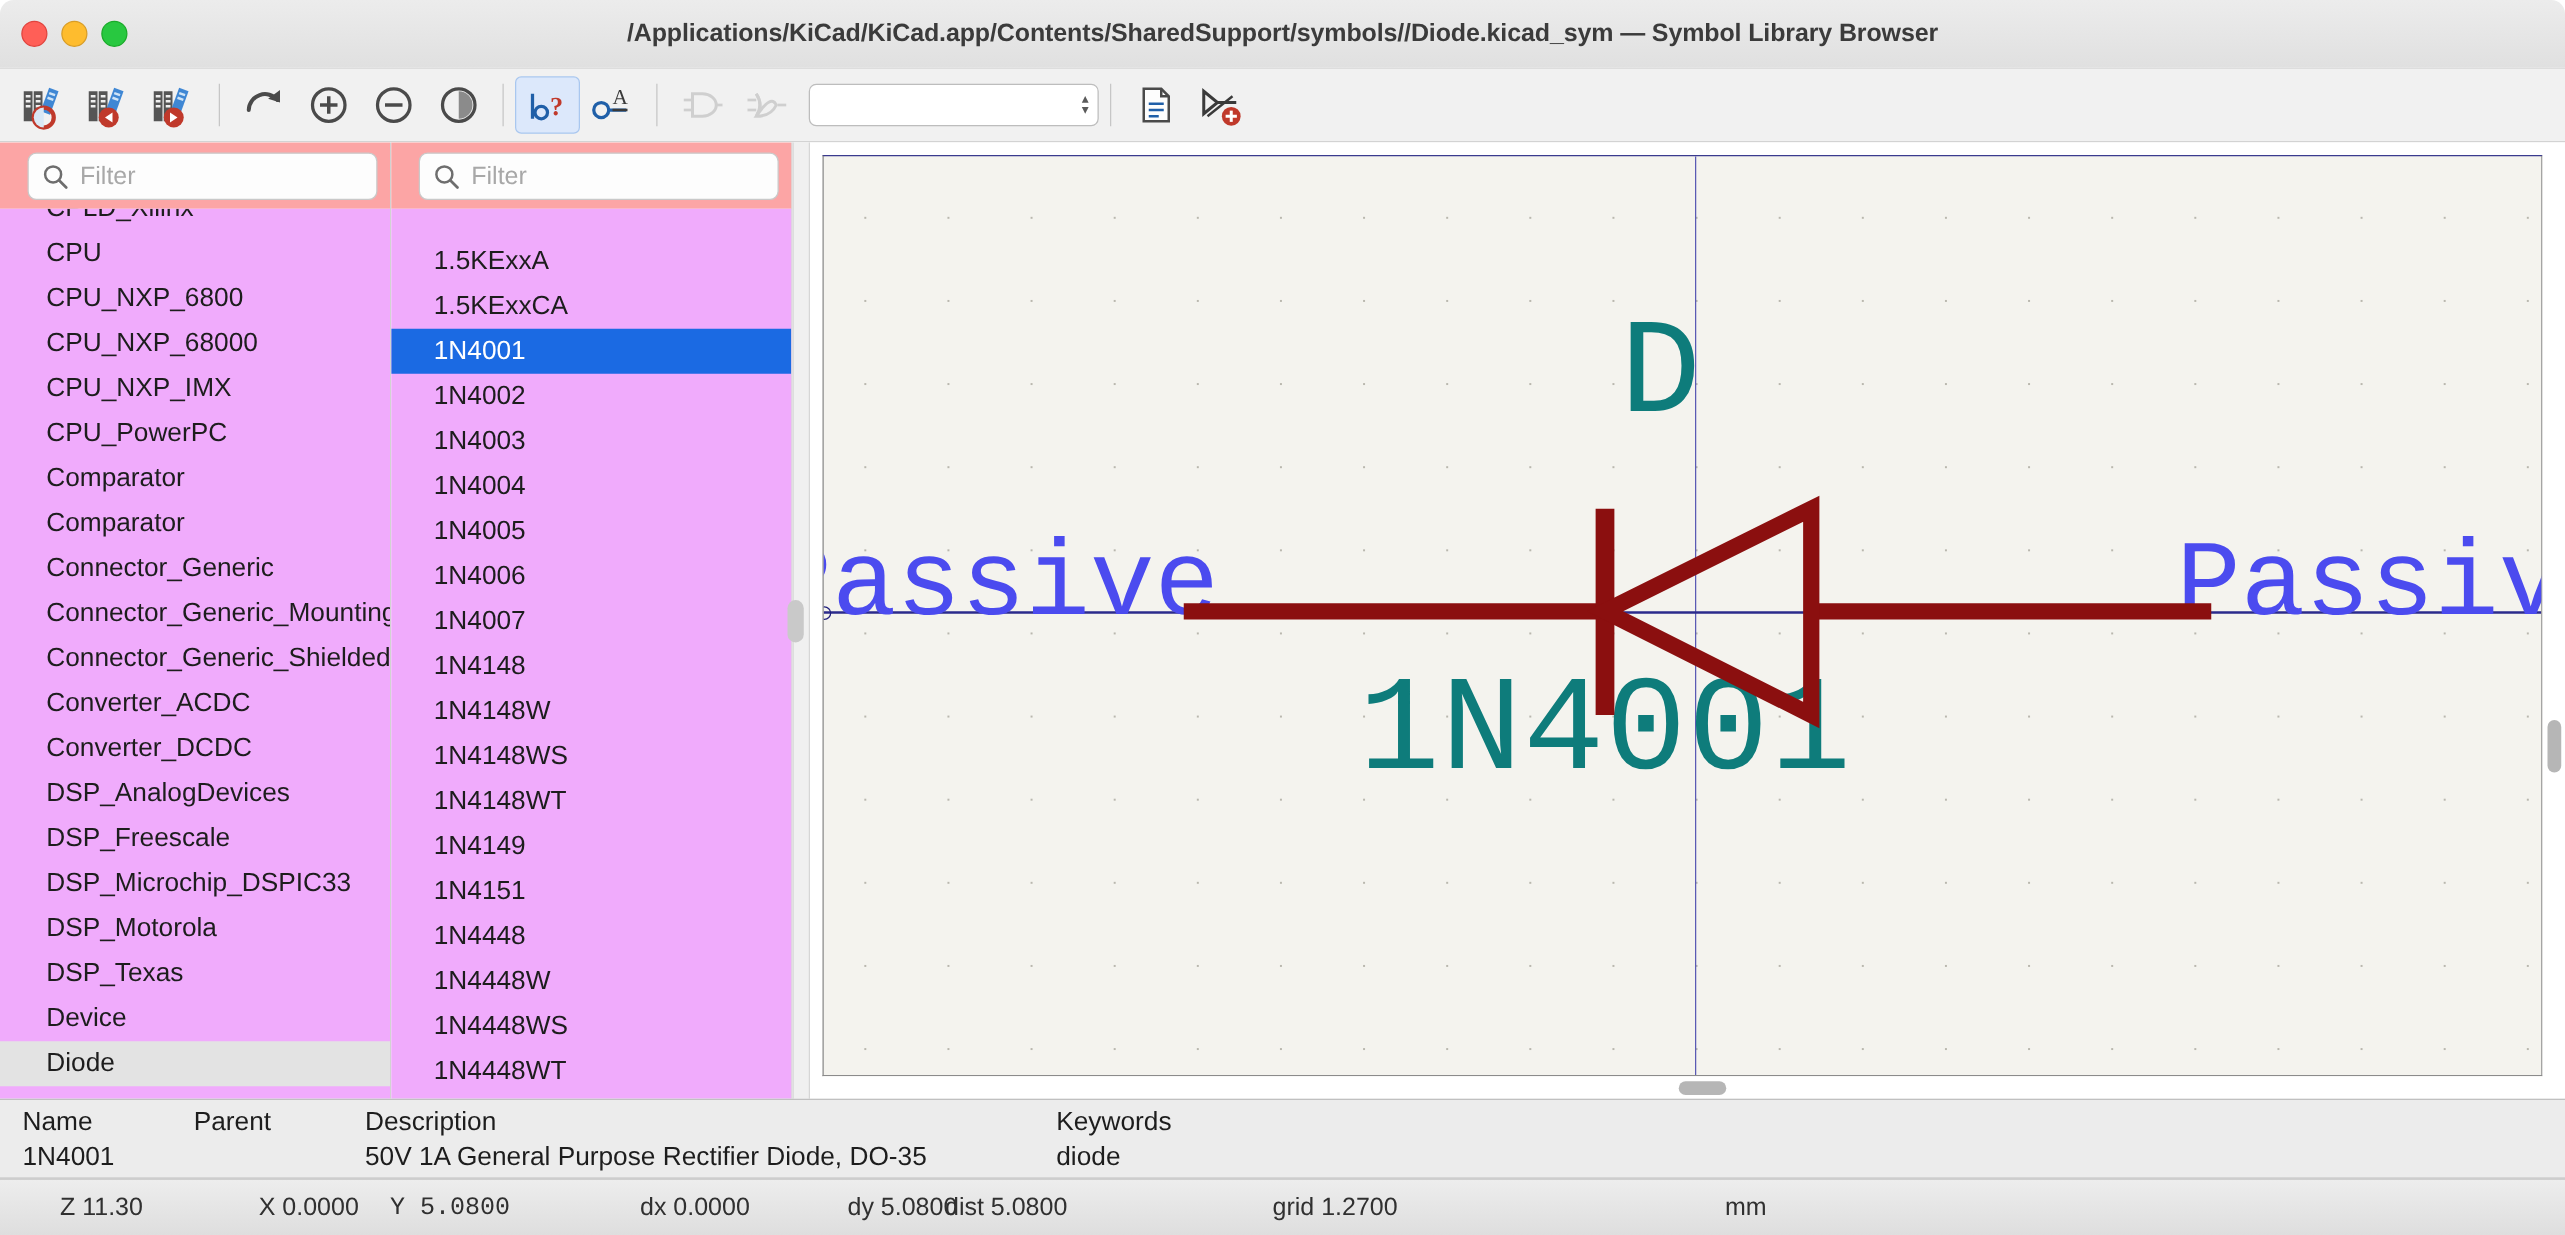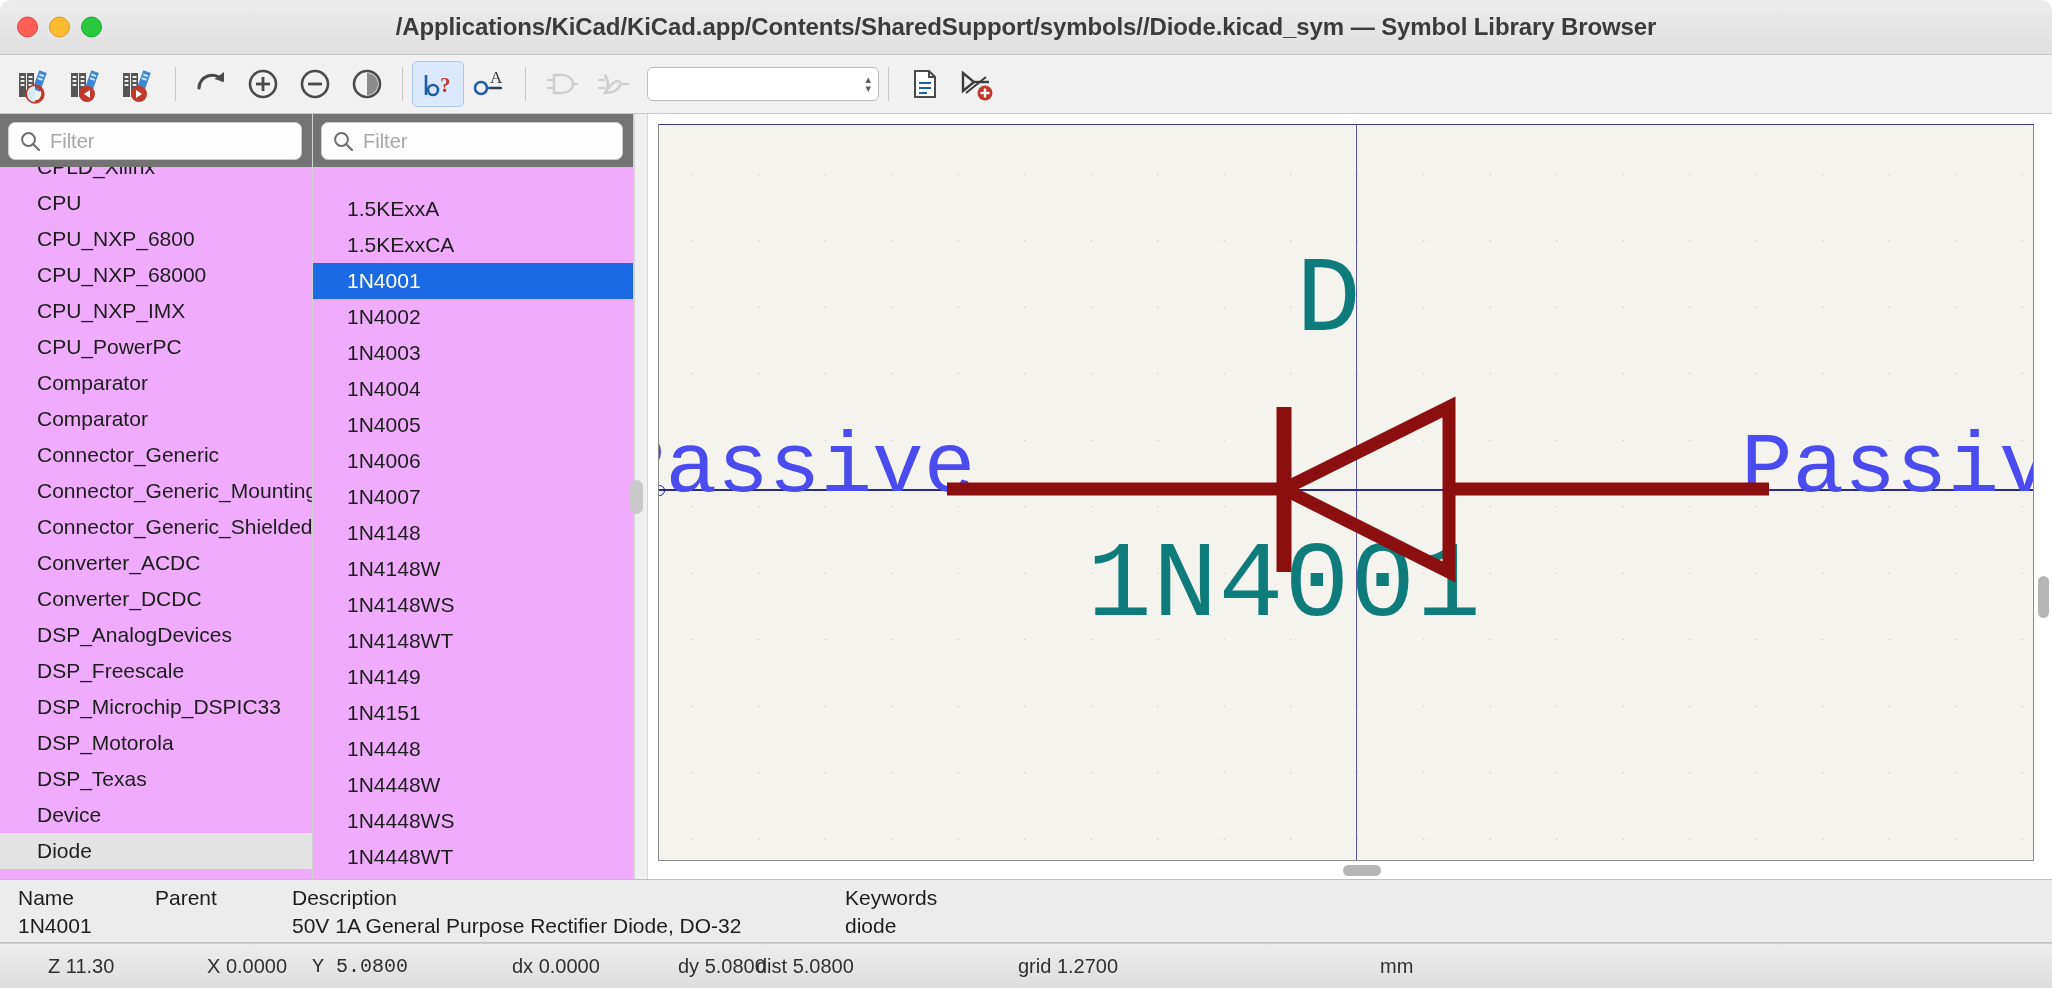--- a/index.html
+++ b/index.html
@@ -48,21 +48,21 @@
   }
   .light {
     width: 19px;
     height: 19px;
     border-radius: 50%;
   }
   .light.red { background: #ff5f57; border: 0.5px solid #e0443e; }
   .light.yellow { background: #febc2e; border: 0.5px solid #d89d27; }
   .light.green { background: #28c840; border: 0.5px solid #1aab29; }
   .title-text {
-    font-size: 24px;
+    font-size: 20px;
     font-weight: bold;
     color: #3b3b3b;
     letter-spacing: -0.1px;
     white-space: nowrap;
   }
 
   
   .toolbar {
     height: 58px;
     min-height: 58px;
@@ -126,22 +126,22 @@
     display: flex;
     flex-direction: column;
     background: #ffffff;
     min-height: 0;
     position: relative;
   }
   .panel-lib { width: 312px; min-width: 312px; border-right: 1px solid #d2d2d2; }
   .panel-sym { width: 320px; min-width: 320px; border-right: 1px solid #d2d2d2; }
 
   .filterwrap {
-    padding: 8px 10px 7px 8px;
-    background: #737373;
+    padding: 8px 10px 7px 22px;
+    background: #fca5a5;
     text-align: right;
   }
   .filterbox {
     height: 38px;
     border: 1px solid #c9c9c9;
     border-radius: 7px;
     background: #fdfdfd;
     display: flex;
     align-items: center;
     padding: 0 10px;
@@ -650,21 +650,21 @@
   </div>
 
   <div class="infobar">
     <div class="infocell info-head" style="left:18px;">Name</div>
     <div class="infocell info-head" style="left:155px;">Parent</div>
     <div class="infocell info-head" style="left:292px;">Description</div>
     <div class="infocell info-head" style="left:845px;text-align:right;">Keywords</div>
 
     <div class="infocell info-val" style="left:18px;">1N4001</div>
     <div class="infocell info-val" style="left:155px;"></div>
-    <div class="infocell info-val" style="left:292px;">50V 1A General Purpose Rectifier Diode, DO-32</div>
+    <div class="infocell info-val" style="left:292px;">50V 1A General Purpose Rectifier Diode, DO-35</div>
     <div class="infocell info-val" style="left:845px;">diode</div>
   </div>
 
   <div class="statusbar">
     <div class="statuscell" style="left:48px;">Z 11.30</div>
     <div class="statuscell" style="left:207px;">X 0.0000</div>
     <div class="statuscell" style="left:312px;font-family:Liberation Mono, monospace;">Y 5.0800</div>
     <div class="statuscell" style="left:512px;">dx 0.0000</div>
     <div class="statuscell" style="left:645px;margin-left:33px;">dy 5.0800</div>
     <div class="statuscell" style="left:756px;">dist 5.0800</div>

